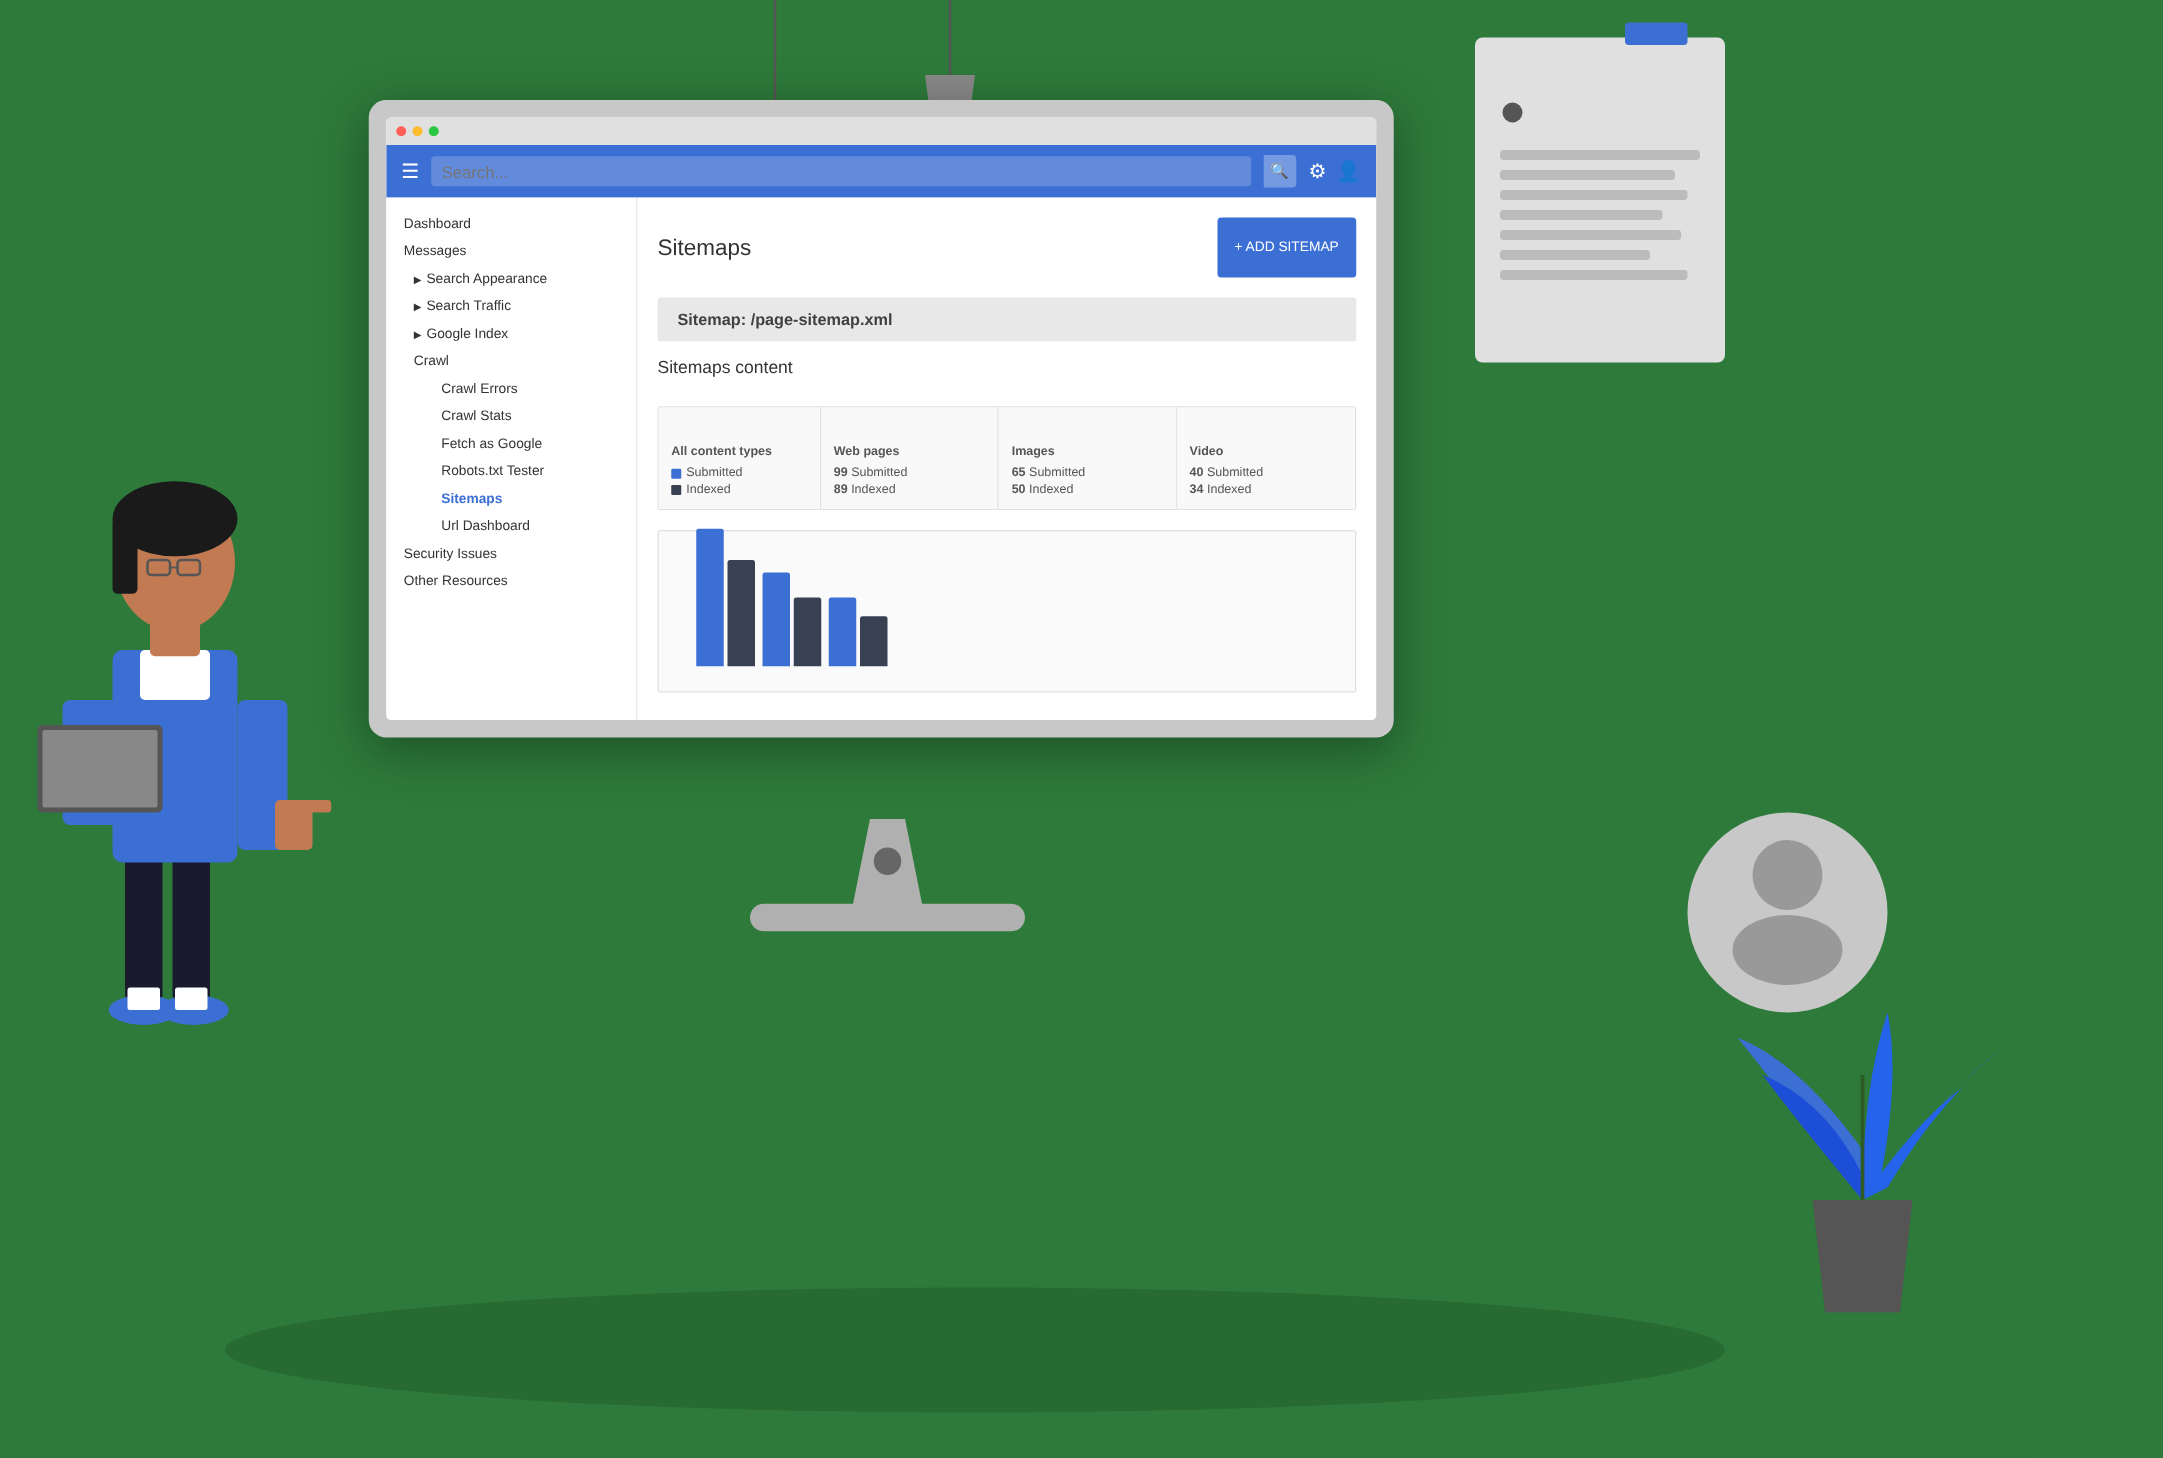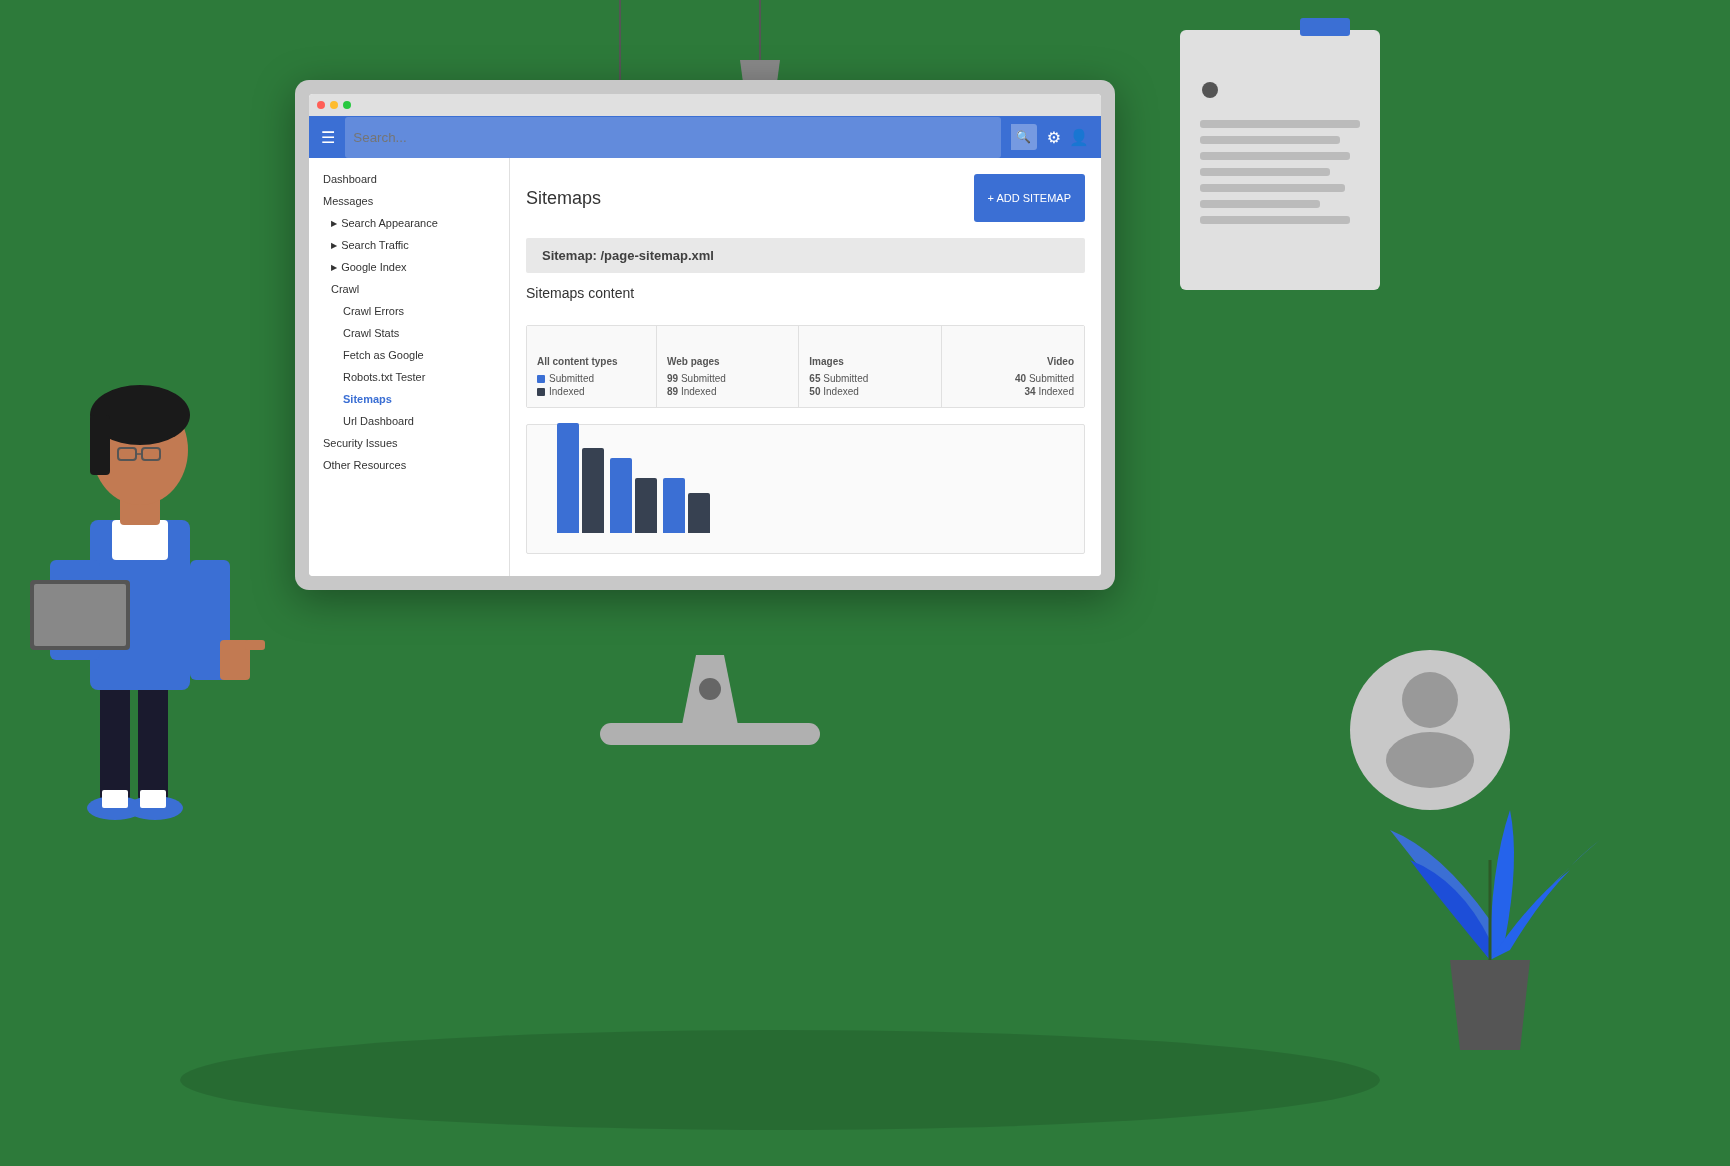--- a/index.html
+++ b/index.html
@@ -105,21 +105,21 @@
     .sidebar-item {
       padding: 5px 14px;
       color: #333;
       cursor: pointer;
       display: flex;
       align-items: center;
       gap: 4px;
     }
     .sidebar-item.active { color: #3b6fd4; font-weight: bold; }
     .sidebar-item.indent { padding-left: 22px; }
-    .sidebar-item.indent2 { padding-left: 34px; }
+    .sidebar-item.indent2 { padding-left: 44px; }
     .chevron { font-size: 8px; }
 
     
     .main-content {
       flex: 1;
       padding: 16px;
       overflow-y: auto;
       background: #fff;
     }
 
@@ -168,21 +168,21 @@
       border: 1px solid #e0e0e0;
       border-radius: 2px;
       margin-bottom: 16px;
       font-size: 10px;
     }
     .content-type-cell {
       padding: 8px 10px;
       border-right: 1px solid #e0e0e0;
       background: #f9f9f9;
     }
-    .content-type-cell:last-child { border-right: none; text-align: right; }
+    .content-type-cell:last-child { border-right: none; }
     .content-type-label {
       font-weight: bold;
       color: #555;
       margin-bottom: 6px;
       font-size: 10px;
       margin-top: 22px;
     }
     .legend-item {
       display: flex;
       align-items: center;
@@ -320,21 +320,21 @@
       <div class="monitor-screen-inner" style="border-radius:4px; overflow:hidden; height:100%;">
 
         <div class="title-bar">
           <div class="dot dot-red"></div>
           <div class="dot dot-yellow"></div>
           <div class="dot dot-green"></div>
         </div>
 
         <div class="app-header">
           <div style="color:white; font-size:16px; cursor:pointer;">☰</div>
-          <input class="search-bar" style="flex: 1 1 0%; height: 41px; background: rgba(255, 255, 255, 0.2); border-radius: 3px; border: none; color: white; padding: 0px 8px;" placeholder="Search...">
+          <input class="search-bar" style="flex: 1 1 0%; height: 24px; background: rgba(255, 255, 255, 0.2); border-radius: 3px; border: none; color: white; padding: 0px 8px;" placeholder="Search...">
           <button class="search-btn">🔍</button>
           <div class="header-icons">
             <span style="color:white; font-size:16px; cursor:pointer;">⚙</span>
             <span style="color:white; font-size:16px; cursor:pointer;">👤</span>
           </div>
         </div>
 
         <div class="app-body">
 
           <div class="sidebar">

